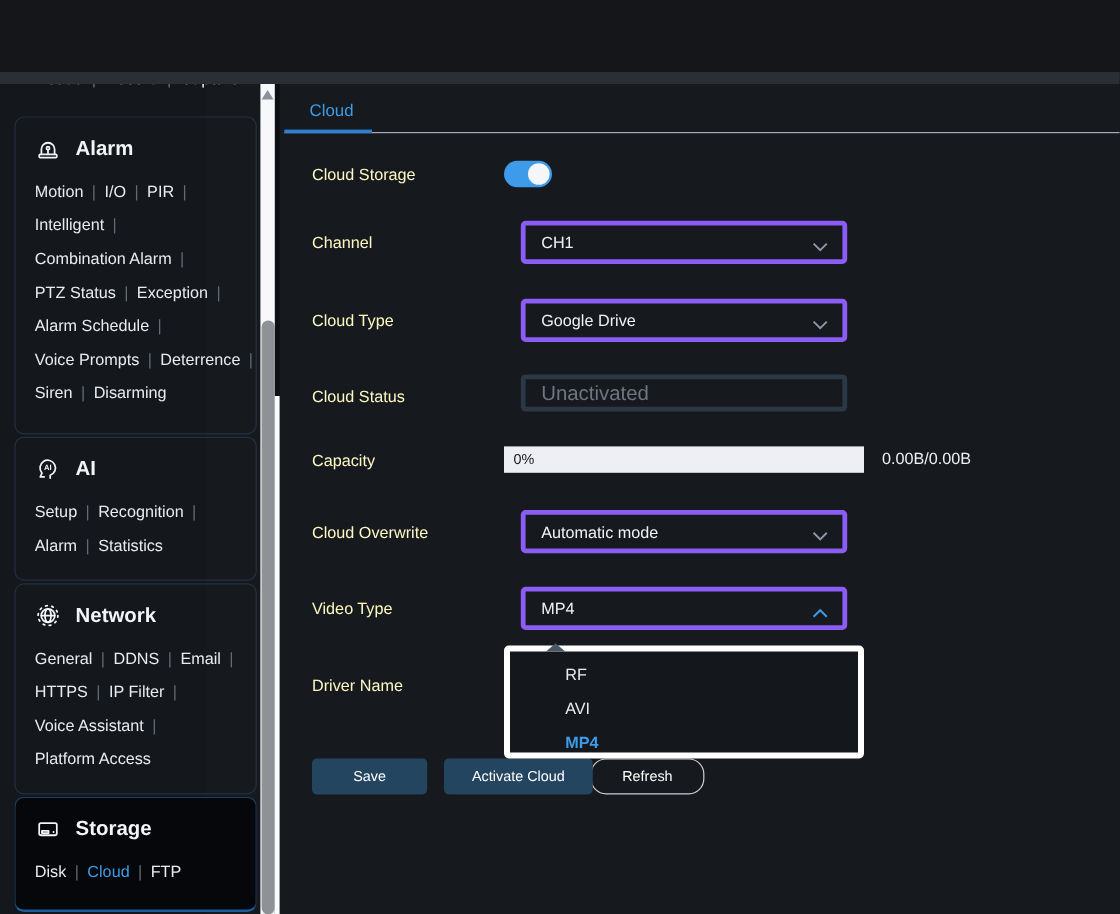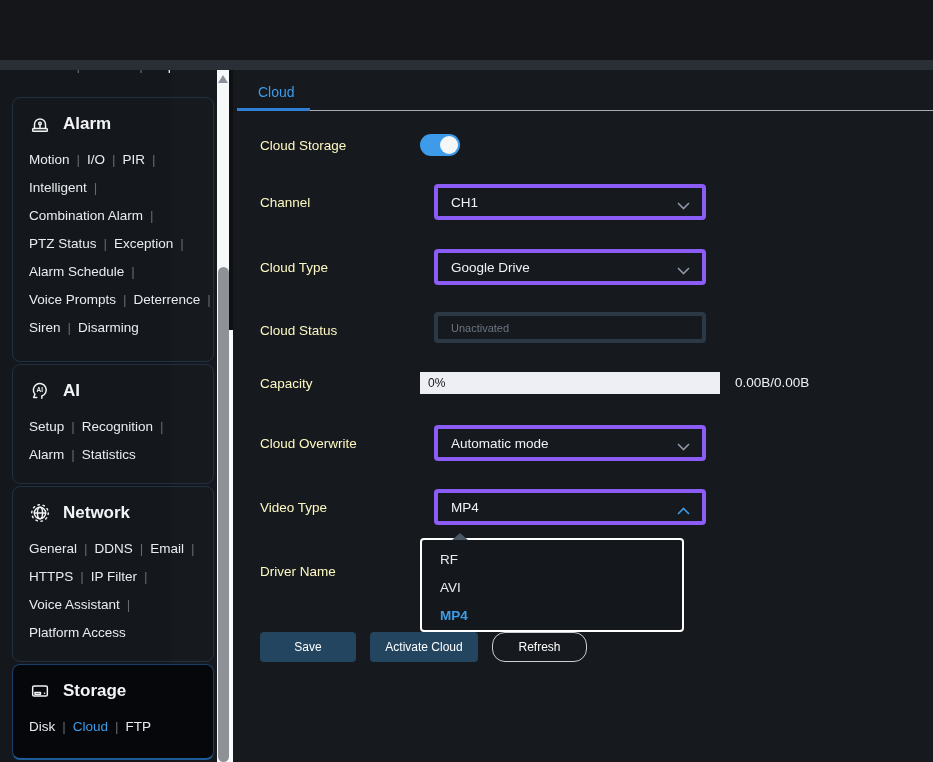--- a/index.html
+++ b/index.html
@@ -42,50 +42,50 @@
   .tab { position:absolute; left:25px; top:14px; font-size:14px; color:#3d9ce8; cursor:pointer; }
   .tab-underline { position:absolute; left:4px; top:38px; width:73px; height:3px; background:#2f80d5; }
   .tab-hairline { position:absolute; left:4px; top:40px; width:696px; height:1px; background:#a9aeb5; }
 
   .f-label { position:absolute; left:27px; font-size:13.5px; color:#fef9c3; white-space:nowrap; }
   .select, .text-input { position:absolute; left:201px; width:272px; height:36px;
     border:4px solid #8b5cf6; border-radius:4px; background:transparent; }
   .select { display:flex; align-items:center; cursor:pointer; }
   .select .val { margin-left:13px; font-size:13.5px; color:#f0f3f5; }
   .select .chev { position:absolute; right:12px; top:14px; }
-  .text-input { height:31px; border-color:#2b3846; color:#6d7681; font-size:11px;
+  .text-input { height:31px; border-color:#2b3846; color:#6d7681; font-size:17px;
     padding-left:13px; font-family:inherit; outline:none; }
   .text-input::placeholder { color:#6d7681; }
 
   .toggle { position:absolute; left:187px; top:64px; width:40px; height:22px;
     border-radius:11px; background:#3d9be9; cursor:pointer; }
   .toggle .knob { position:absolute; right:2px; top:2px; width:18px; height:18px;
     border-radius:50%; background:#f4f6f8; }
 
   .cap-bar { position:absolute; left:187px; top:302px; width:300px; height:22px;
     background:#edeff4; display:flex; align-items:center; }
   .cap-bar .pct { margin-left:8px; font-size:12px; color:#16181d; }
   .cap-usage { position:absolute; left:502px; top:305px; font-size:13.5px; color:#eef1f4; }
 
-  .dd-panel { position:absolute; left:187px; top:468px; width:264px; height:94px;
-    background:#14181d; border:2px solid #ffffff; border-radius:4px; z-index:8; padding-top:6px; }
+  .dd-panel { position:absolute; left:187px; top:468px; width:300px; height:94px;
+    background:#14181d; border:5px solid #ffffff; border-radius:4px; z-index:8; padding-top:6px;padding-left:28px; }
   .dd-caret { position:absolute; left:30px; top:-7px; width:0; height:0;
     border-left:8px solid transparent; border-right:8px solid transparent;
     border-bottom:7px solid #4a5866; }
   .dd-opt { height:28px; line-height:28px; padding-left:18px; font-size:13.5px;
     color:#e9ecef; cursor:pointer; }
   .dd-opt.selected { color:#3d9ce8; font-weight:700; }
 
   .btn { position:absolute; top:562px; height:30px; border-radius:4px; border:none;
     font-family:inherit; font-size:12px; color:#fff; cursor:pointer;
     display:flex; align-items:center; justify-content:center; }
   .btn.solid { background:#234560; }
   .btn.ghost { background:transparent; border:1px solid #ccd0d5; }
   #btn-save { left:27px; width:96px; }
-  #btn-activate { left:137px; width:108px; z-index:7; }
+  #btn-activate { left:137px; width:124px; z-index:7; }
   #btn-refresh { left:259px; width:95px;border-radius:13px; }
 
   svg .s { fill:none; stroke:#f2f4f6; stroke-width:1.6; stroke-linecap:round; stroke-linejoin:round; }
 </style>
 </head>
 <body>
 
 <div class="abs encode-row">
   <span class="lnk">Encode</span><span class="sep">|</span><span class="lnk">Record</span><span class="sep">|</span><span class="lnk">Capture</span>
 </div>

